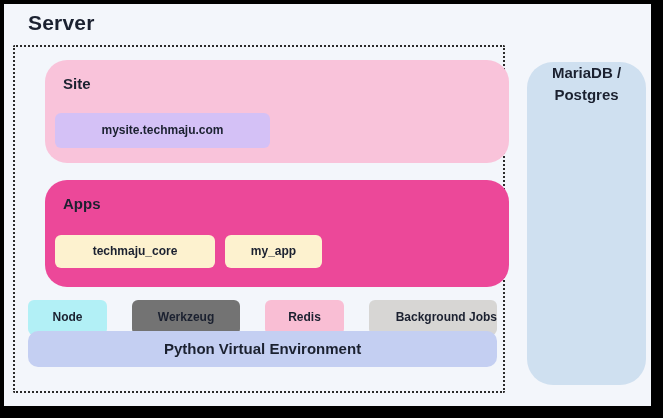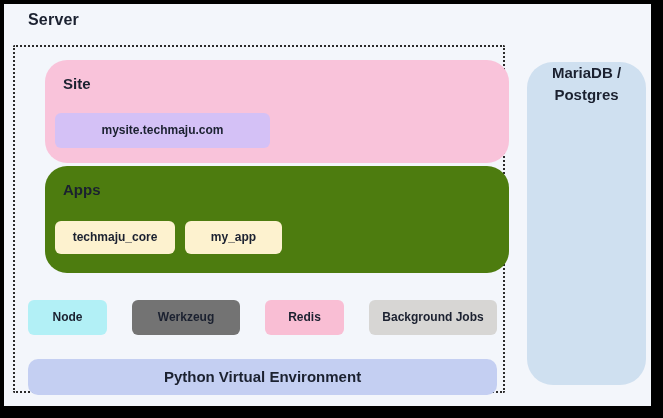--- a/index.html
+++ b/index.html
@@ -17,42 +17,42 @@
   .canvas {
     position: absolute;
     left: 4px; top: 4px;
     width: 647px; height: 402px;
     background: #f3f6fb;
   }
 
   .server-label {
     position: absolute;
     left: 24px; top: 7px;
-    font-size: 16px;
+    font-size: 21px;
     font-weight: 700;
     letter-spacing: 0.2px;
   }
 
   .dotted-box {
     position: absolute;
     left: 9px; top: 41px;
     width: 492px; height: 348px;
     border: 2px dotted #2b2b2b;
     border-radius: 2px;
   }
 
   .group-box {
     position: absolute;
     left: 15px;
     width: 464px;
     border-radius: 22px;
     margin-left: 15px;
   }
   .site-box { top: 13px; height: 103px; background: #f9c3da; }
-  .apps-box { top: 119px; height: 107px; background: #4d7c0f; }
+  .apps-box { top: 133px; height: 107px; background: #ec4899; }
 
   .box-heading {
     position: absolute;
     left: 18px; top: 15px;
     font-size: 15px;
     font-weight: 700;
   }
 
   .pill {
     font-size: 12px;
@@ -76,42 +76,42 @@
     left: 10px; top: 55px;
     display: flex;
     gap: 10px;
   }
   .app-pill {
     height: 33px;
     line-height: 33px;
     background: #fdf2cf;
   }
   .app-pill.w1 { width: 77px; }
-  .app-pill.w2 { width: 120px; }
+  .app-pill.w2 { width: 160px; }
   .app-pill.w3 { width: 97px; }
 
   .services-row {
     position: absolute;
     left: 13px; top: 253px;
     width: 469px; height: 35px;
     display: flex;
     gap: 25px;
   }
   .service-pill {
     height: 35px;
     line-height: 35px;
   }
   .pill-node     { width: 79px;  background: #b2f0f6; }
   .pill-werkzeug { width: 108px; background: #737373; }
   .pill-redis    { width: 79px;  background: #f9bed4; }
-  .pill-bgjobs   { flex: 1;      background: #d7d6d4; }
+  .pill-bgjobs   { flex: 1;      background: #d7d6d4; text-align: right; }
 
   .venv-bar {
     position: absolute;
-    left: 13px; top: 312px;
+    left: 13px; top: 284px;
     width: 469px; height: 36px;
     line-height: 36px;
     background: #c4cff2;
     border-radius: 10px;
     font-size: 15px;
     font-weight: 700;
     text-align: center;
   }
 
   .db-box {

